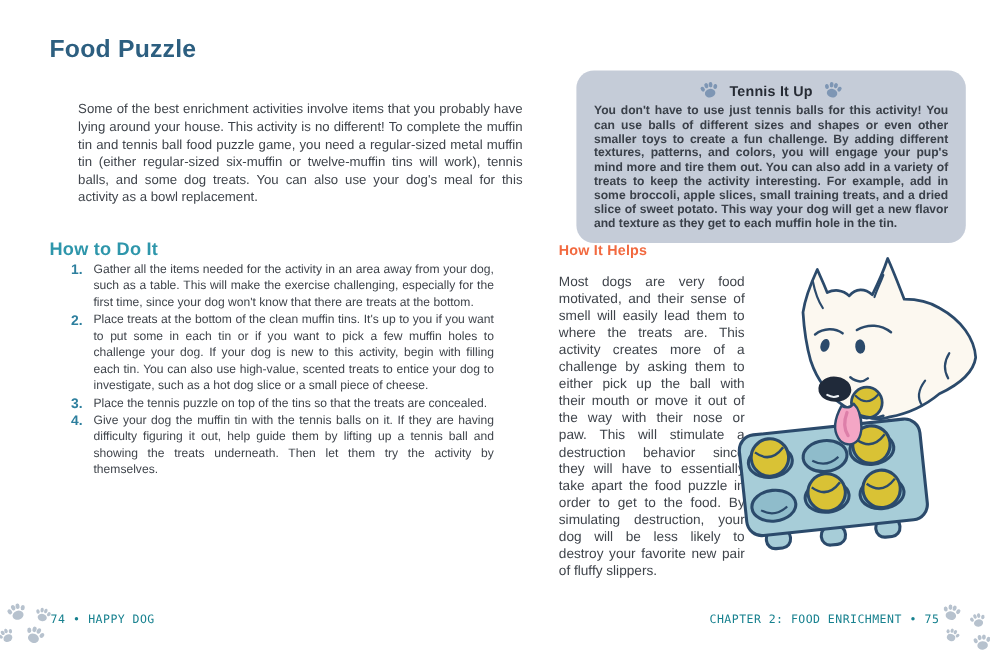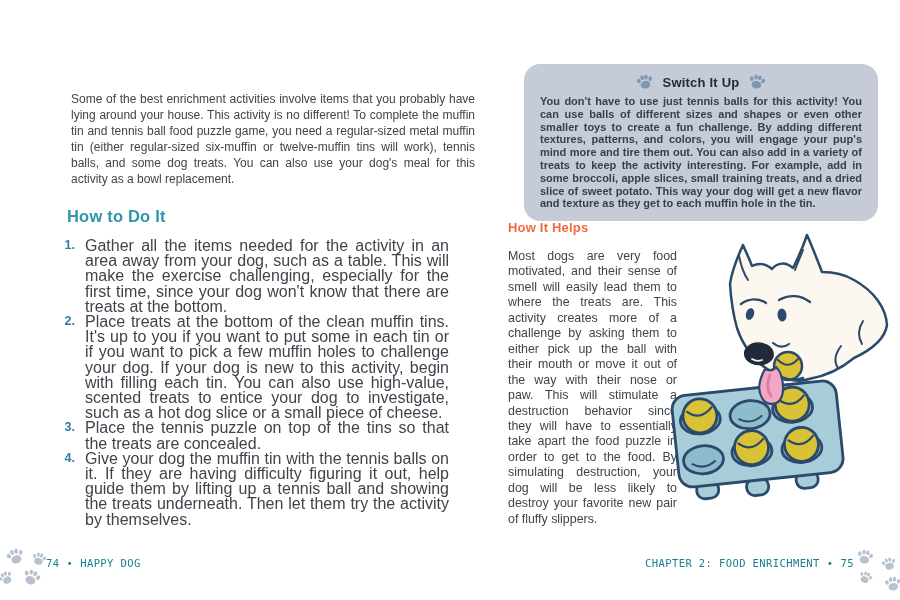--- a/index.html
+++ b/index.html
@@ -18,32 +18,32 @@
     color:#2d5f80;letter-spacing:.2px;
   }
   .page-title span{display:block;}
   .intro{
     left:45px;top:92px;width:404px;
     font-size:12px;line-height:15.9px;color:#3f444b;
     text-align:justify;
     margin-left:26px;
   }
   .h-teal{
-    left:45px;top:207px;
-    font-size:16.5px;font-weight:bold;color:#2e96ab;letter-spacing:.2px;margin-left:22px;
+    left:45px;top:218px;
+    font-size:16.5px;font-weight:bold;color:#2e96ab;letter-spacing:.2px;
   }
   .steps{left:45px;top:238px;width:404px;}
   .step{display:flex;}
   .step-num{
     width:30px;min-width:30px;text-align:right;
     font-size:12.6px;line-height:15.2px;font-weight:bold;color:#2d7f9e;
   }
   .step-text{
     flex:1;margin-left:10px;
-    font-size:16px;line-height:15.2px;color:#3f444b;text-align:justify;
+    font-size:11px;line-height:15.2px;color:#3f444b;text-align:justify;
   }
 
   
   .callout{
     left:524px;top:64px;width:354px;box-sizing:border-box;
     background:#c5ccd8;border-radius:16px;
     padding:8px 16px 11px 16px;
   }
   .callout-title-row{
     display:flex;justify-content:center;align-items:center;gap:9px;
@@ -91,20 +91,21 @@
       <ellipse cx="4" cy="8" rx="2.4" ry="3.2" transform="rotate(-24 4 8)"></ellipse>
       <ellipse cx="9.3" cy="4.6" rx="2.4" ry="3.3" transform="rotate(-7 9.3 4.6)"></ellipse>
       <ellipse cx="14.7" cy="4.6" rx="2.4" ry="3.3" transform="rotate(7 14.7 4.6)"></ellipse>
       <ellipse cx="20" cy="8" rx="2.4" ry="3.2" transform="rotate(24 20 8)"></ellipse>
       <ellipse cx="12" cy="14.8" rx="6.6" ry="5.3"></ellipse>
     </g>
   </defs>
 </svg>
 
 <div class="abs page-title">
+  <span>Food Puzzle</span>
 </div>
 
 <div class="abs intro">Some of the best enrichment activities involve items that you probably have lying around your house. This activity is no different! To complete the muffin tin and tennis ball food puzzle game, you need a regular-sized metal muffin tin (either regular-sized six-muffin or twelve-muffin tins will work), tennis balls, and some dog treats. You can also use your dog's meal for this activity as a bowl replacement.</div>
 
 <div class="abs h-teal">How to Do It</div>
 
 <div class="abs steps">
   <div class="step">
     <div class="step-num">1.</div>
     <div class="step-text">Gather all the items needed for the activity in an area away from your dog, such as a table. This will make the exercise challenging, especially for the first time, since your dog won't know that there are treats at the bottom.</div>
@@ -121,21 +122,21 @@
     <div class="step-num">4.</div>
     <div class="step-text">Give your dog the muffin tin with the tennis balls on it. If they are having difficulty figuring it out, help guide them by lifting up a tennis ball and showing the treats underneath. Then let them try the activity by themselves.</div>
   </div>
 </div>
 
 <div class="abs callout">
   <div class="callout-title-row">
     <svg class="paw paw-box" width="18" height="16" viewBox="0 0 24 22" style="transform:rotate(-12deg)">
         <use href="#paw-shape"></use>
       </svg>
-    <span class="callout-title">Switch It Up</span>
+    <span class="callout-title">Tennis It Up</span>
     <svg class="paw paw-box" width="18" height="16" viewBox="0 0 24 22" style="transform:rotate(12deg)">
         <use href="#paw-shape"></use>
       </svg>
   </div>
   <div class="callout-body">You don't have to use just tennis balls for this activity! You can use balls of different sizes and shapes or even other smaller toys to create a fun challenge. By adding different textures, patterns, and colors, you will engage your pup's mind more and tire them out. You can also add in a variety of treats to keep the activity interesting. For example, add in some broccoli, apple slices, small training treats, and a dried slice of sweet potato. This way your dog will get a new flavor and texture as they get to each muffin hole in the tin.</div>
 </div>
 
 <div class="abs h-orange">How It Helps</div>
 
 <div class="abs helps-body">Most dogs are very food motivated, and their sense of smell will easily lead them to where the treats are. This activity creates more of a challenge by asking them to either pick up the ball with their mouth or move it out of the way with their nose or paw. This will stimulate a destruction behavior since they will have to essentially take apart the food puzzle in order to get to the food. By simulating destruction, your dog will be less likely to destroy your favorite new pair of fluffy slippers.</div>

